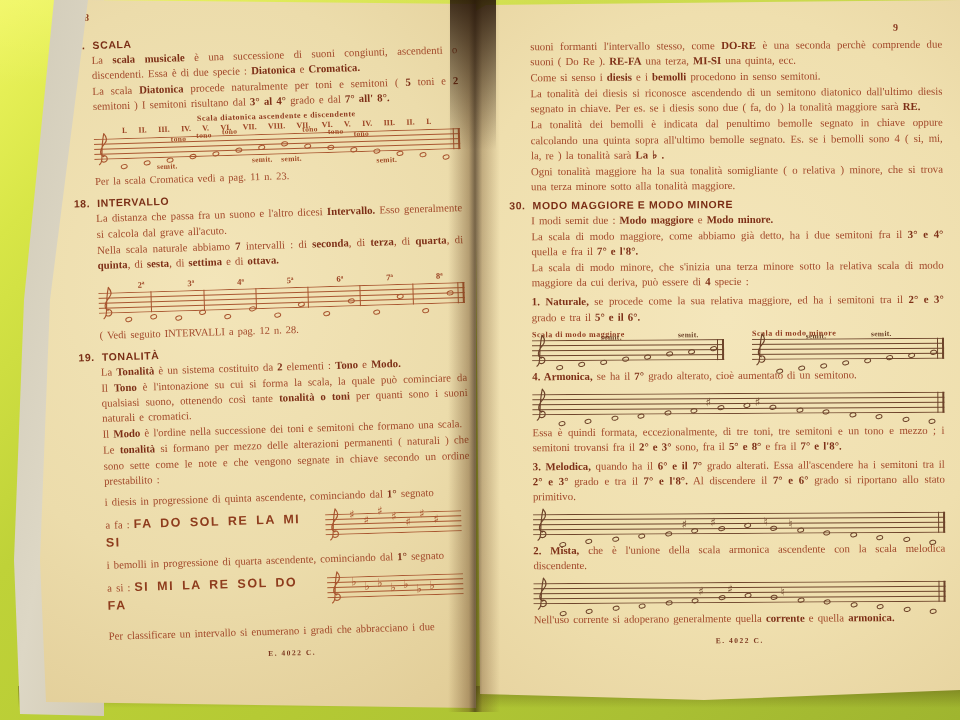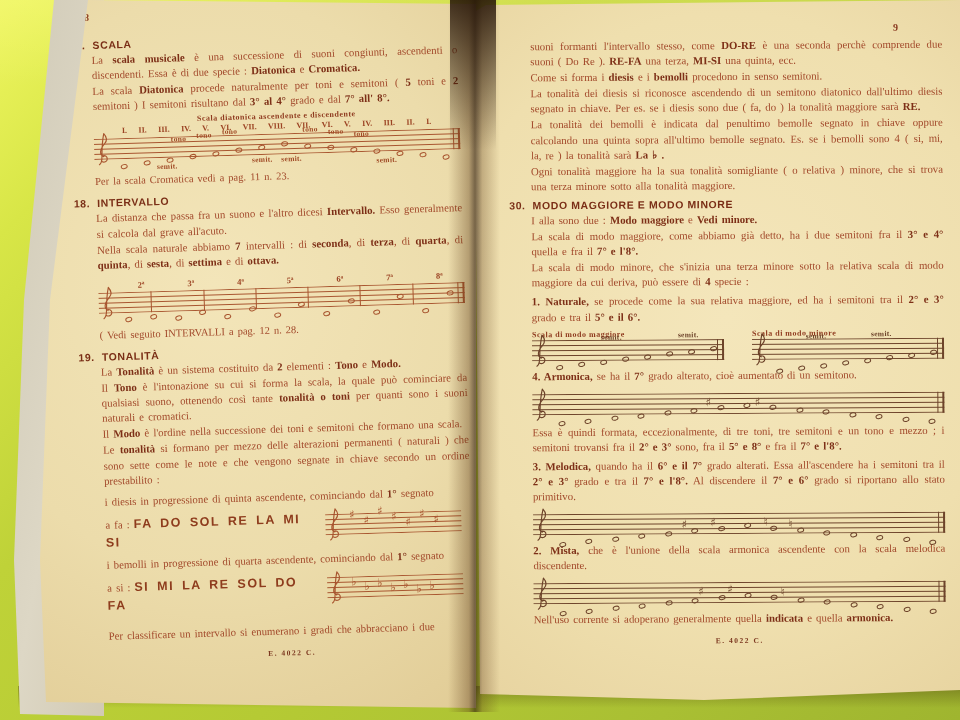--- a/index.html
+++ b/index.html
@@ -223,31 +223,31 @@
     <div class="para closing">Per classificare un intervallo si enumerano i gradi che abbracciano i due</div>
     <div class="footer">E. 4022 C.</div>
   </div>
 </div>
 
 <div class="page-right">
   <span class="pagenum pn-r">9</span>
   <div class="content-r">
 
     <div class="para"><span>suoni formanti l'intervallo stesso, come </span><span class="b">DO-RE</span><span> è una seconda perchè comprende due suoni ( Do Re ). </span><span class="b">RE-FA</span><span> una terza, </span><span class="b">MI-SI</span><span> una quinta, ecc.</span></div>
-    <div class="para"><span>Come si forma i </span><span class="b">diesis</span><span> e i </span><span class="b">bemolli</span><span> procedono in senso semitoni.</span></div>
+    <div class="para"><span>Come si senso i </span><span class="b">diesis</span><span> e i </span><span class="b">bemolli</span><span> procedono in senso semitoni.</span></div>
     <div class="para"><span>La tonalità dei diesis si riconosce ascendendo di un semitono diatonico dall'ultimo diesis segnato in chiave. Per es. se i diesis sono due ( fa, do ) la tonalità maggiore sarà </span><span class="b">RE.</span></div>
     <div class="para"><span>La tonalità dei bemolli è indicata dal penultimo bemolle segnato in chiave oppure calcolando una quinta sopra all'ultimo bemolle segnato. Es. se i bemolli sono 4 ( si, mi, la, re ) la tonalità sarà </span><span class="b">La ♭ .</span></div>
     <div class="para"><span>Ogni tonalità maggiore ha la sua tonalità somigliante ( o relativa ) minore, che si trova una terza minore sotto alla tonalità maggiore.</span></div>
 
     <div class="sec" style="margin-top:5px;">
       <div class="sec-head">
         <span>30.</span>
         <span>MODO MAGGIORE E MODO MINORE</span>
       </div>
-      <div class="para"><span>I alla sono due : </span><span class="b">Modo maggiore</span><span> e </span><span class="b">Vedi minore.</span></div>
+      <div class="para"><span>I modi semit due : </span><span class="b">Modo maggiore</span><span> e </span><span class="b">Modo minore.</span></div>
       <div class="para"><span>La scala di modo maggiore, come abbiamo già detto, ha i due semitoni fra il </span><span class="b">3° e 4°</span><span> quella e fra il </span><span class="b">7° e l'8°.</span></div>
       <div class="para"><span>La scala di modo minore, che s'inizia una terza minore sotto la relativa scala di modo maggiore da cui deriva, può essere di </span><span class="b">4</span><span> specie :</span></div>
     </div>
 
     <div class="para" style="margin-top:4px;"><span class="b">1. Naturale,</span><span> se procede come la sua relativa maggiore, ed ha i semitoni tra il </span><span class="b">2° e 3°</span><span> grado e tra il </span><span class="b">5° e il 6°.</span></div>
 
     <div class="staffpair">
       <div class="halfstaff">
         <div class="staffcap left">Scala di modo maggiore</div>
         <div class="staff dark endbar">
@@ -361,19 +361,19 @@
           <span class="wnote" style="left: 237.429px; top: 12.7px;"></span>
           <span class="wnote" style="left: 263.857px; top: 15.2px;"></span>
           <span class="wnote" style="left: 290.286px; top: 17.7px;"></span>
           <span class="wnote" style="left: 316.714px; top: 20.2px;"></span>
           <span class="wnote" style="left: 343.143px; top: 22.7px;"></span>
           <span class="wnote" style="left: 369.571px; top: 25.2px;"></span>
           <span class="wnote" style="left: 396px; top: 27.7px;"></span>
         </div>
     </div>
 
-    <div class="para"><span>Nell'uso corrente si adoperano generalmente quella </span><span class="b">indicata</span><span> e quella </span><span class="b">armonica.</span></div>
+    <div class="para"><span>Nell'uso corrente si adoperano generalmente quella </span><span class="b">corrente</span><span> e quella </span><span class="b">armonica.</span></div>
     <div class="footer">E. 4022 C.</div>
   </div>
 </div>
 
 <div class="gutter"></div>
 <div class="gutter-top"></div>
 
 </body></html>

